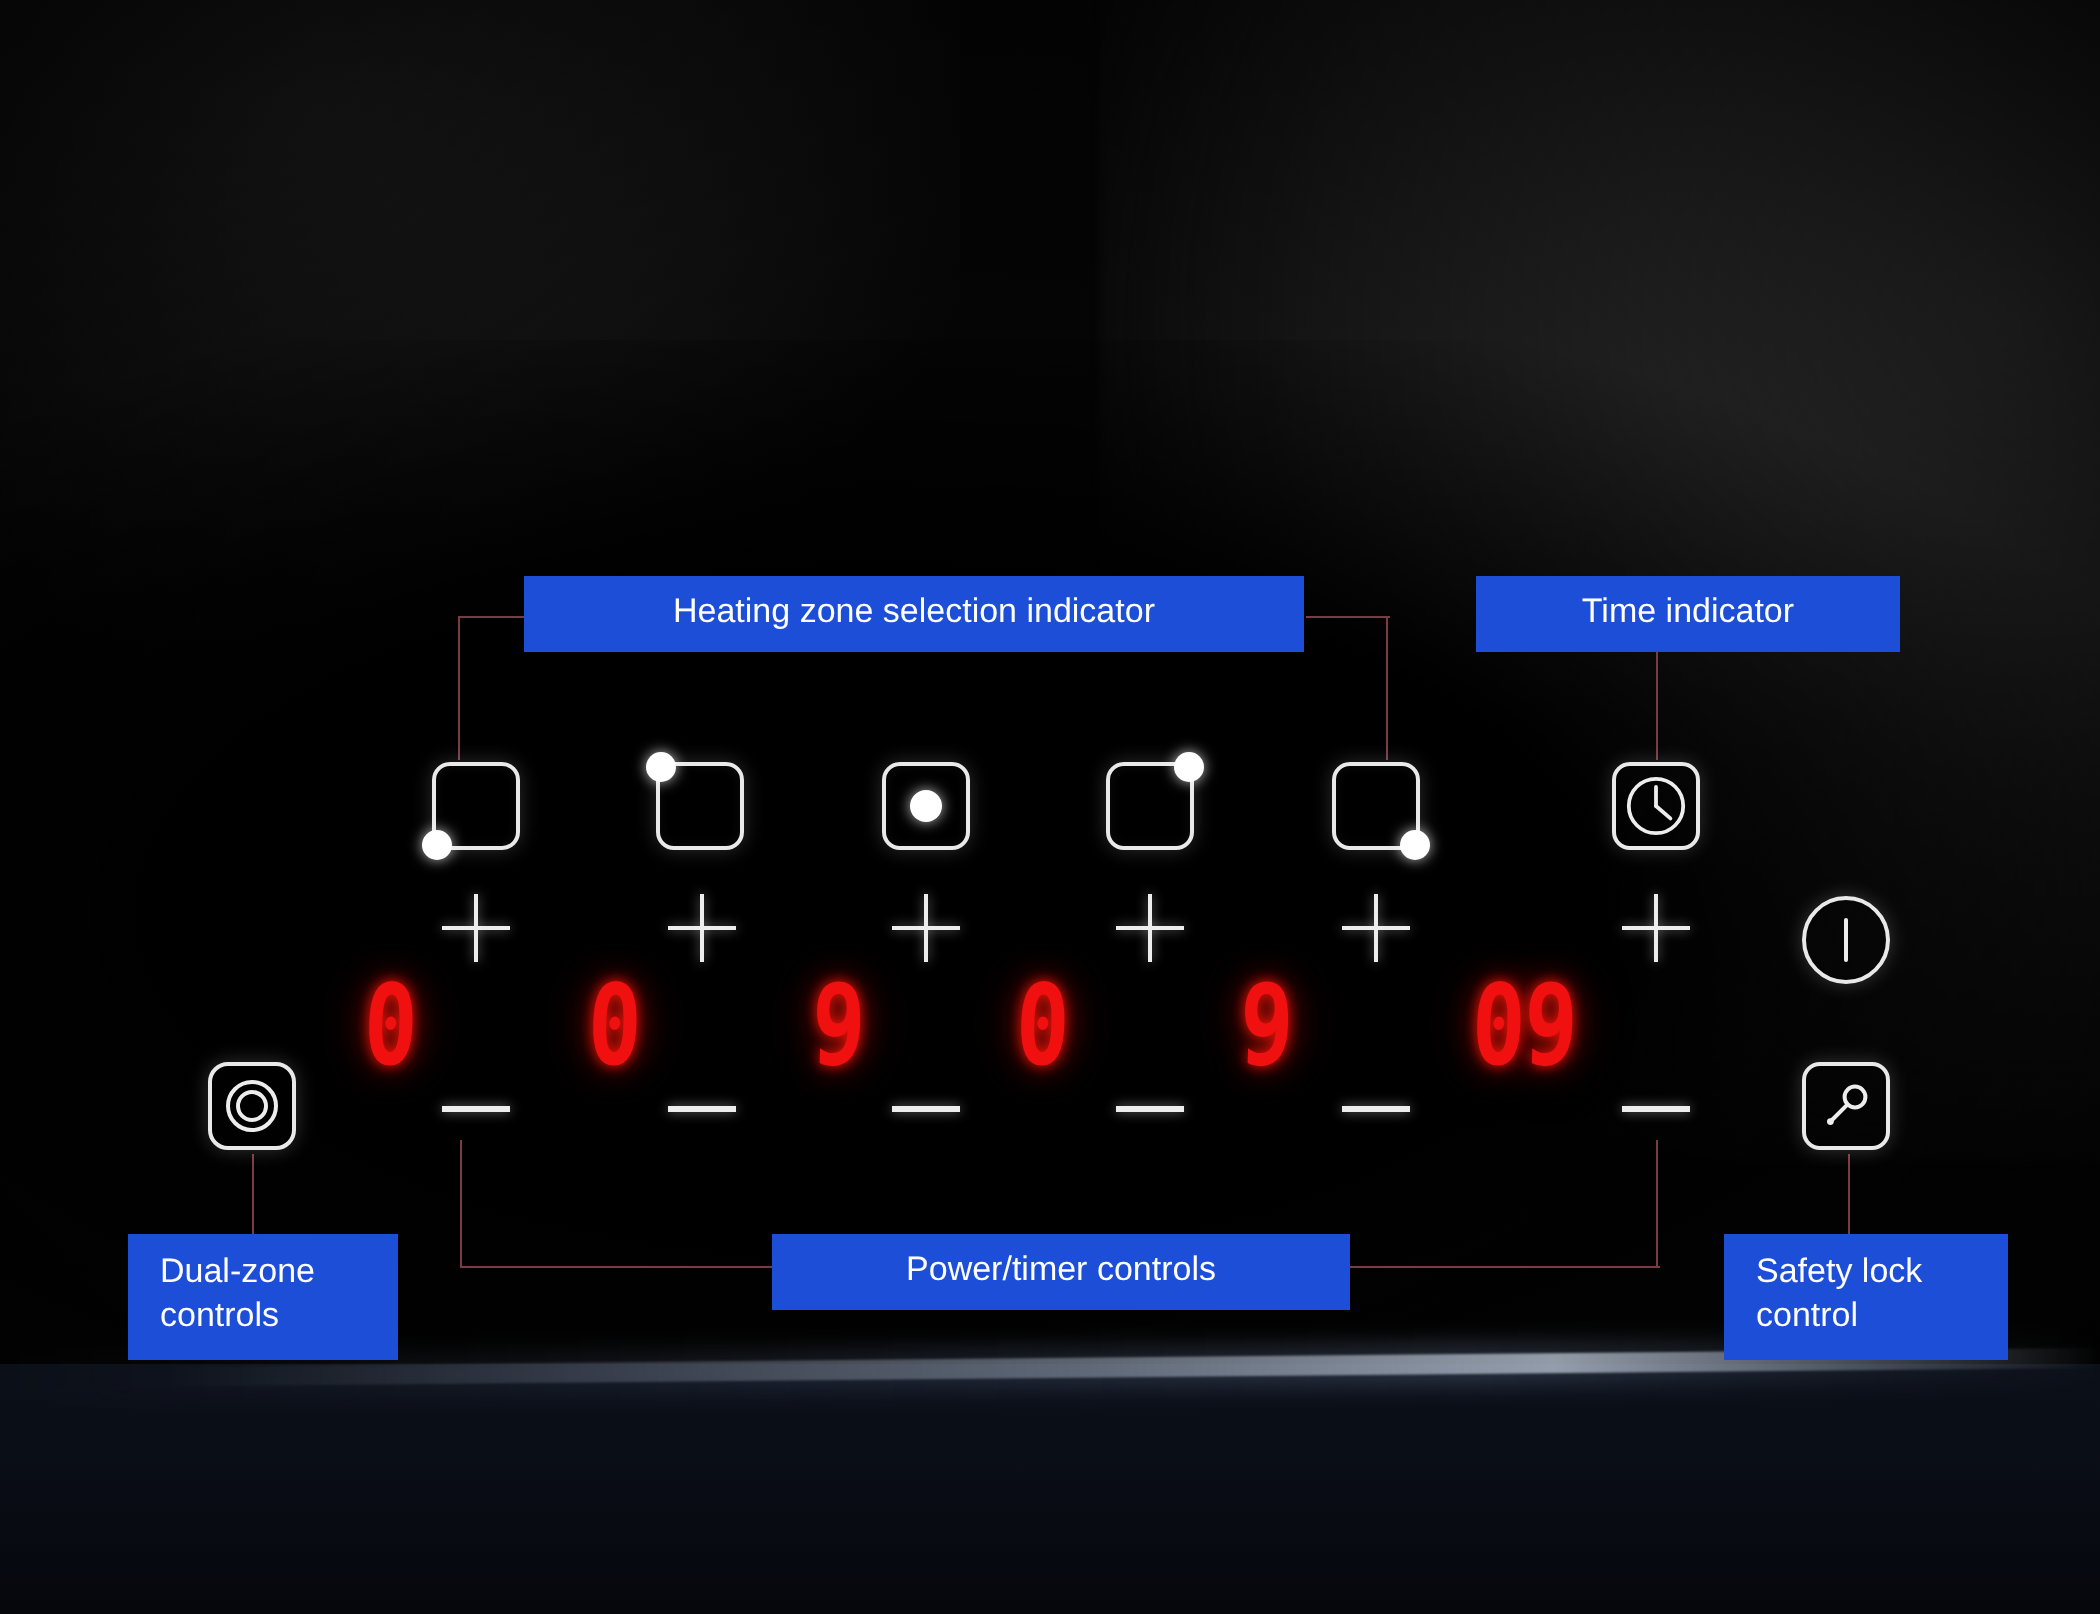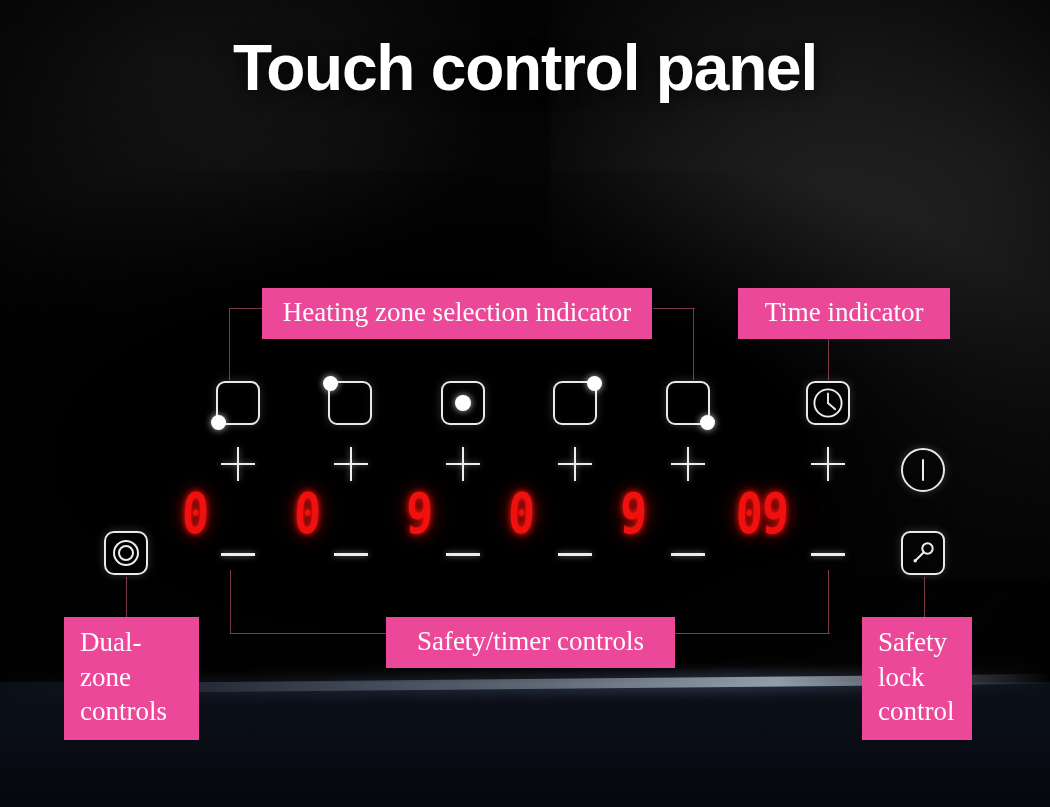--- a/index.html
+++ b/index.html
@@ -63,28 +63,27 @@
     text-shadow:0 2px 18px rgba(0,0,0,.8);
   }
   .subtitle{
     margin-top:16px; font-size:27px; color:#f2f2f2; font-weight:400;
     letter-spacing:.1px;
   }
 
   
   .tag{
     position:absolute;
-    background:#ec4899;
+    background:#1d4ed8;
     color:#fdfdfd;
-    font-size:27px;
+    font-size:17px;
     line-height:1.28;
     padding:7px 16px 9px 16px;
     white-space:pre-line;
     z-index:6;
-    font-family:Liberation Serif, serif;
   }
   .tag.two-line{ padding:8px 16px 11px 16px; }
 
   .leader{ position:absolute; z-index:3; }
   .leader .seg{ position:absolute; background:#7a3b45; }
 
   
   .panel{ position:absolute; left:0; top:0; width:1050px; height:807px; z-index:5; }
 
   .zone{
@@ -162,21 +161,20 @@
   <div class="bg-glow-right"></div>
   <div class="bg-glow-topleft"></div>
   <div class="bg-dark-center"></div>
   <div class="bg-vignette"></div>
   <div class="surface"></div>
   <div class="surface-edge2"></div>
   <div class="surface-edge"></div>
 </div>
 
 <div class="header">
-  <div class="title">Touch control panel</div>
 </div>
 
 <div class="leader" style="left:229px; top:308px; width:466px; height:72px;">
   <div class="seg" style="left:0;     top:0;  width:1.4px; height:72px;"></div>
   <div class="seg" style="left:0;     top:0;  width:40px;  height:1.4px;"></div>
   <div class="seg" style="left:424px; top:0;  width:42px;  height:1.4px;"></div>
   <div class="seg" style="left:464px; top:0;  width:1.4px; height:72px;"></div>
 </div>
 
 <div class="leader" style="left:828px; top:322px; width:2px; height:58px;">
@@ -198,23 +196,23 @@
   <div class="seg" style="left:598px; top:0;    width:1.4px; height:64px;"></div>
 </div>
 
 <div class="tag" style="left:262px; top:288px; width:390px; text-align:center;">Heating zone selection indicator</div>
 
 <div class="tag" style="left:738px; top:288px; width:212px; text-align:center;">Time indicator</div>
 
 <div class="tag two-line" style="left:64px; top:617px; width:135px; text-align:left;">Dual-zone
 controls</div>
 
-<div class="tag" style="left:386px; top:617px; width:289px; text-align:center;">Safety/timer controls</div>
-
-<div class="tag two-line" style="left:862px; top:617px; width:110px; text-align:left;">Safety lock
+<div class="tag" style="left:386px; top:617px; width:289px; text-align:center;">Power/timer controls</div>
+
+<div class="tag two-line" style="left:862px; top:617px; width:142px; text-align:left;">Safety lock
 control</div>
 
 <div class="panel">
 
   <div class="zone" style="left:216px; top:381px;">
     <span class="dot bl"></span>
   </div>
   <div class="zone" style="left:328px; top:381px;">
     <span class="dot tl"></span>
   </div>

